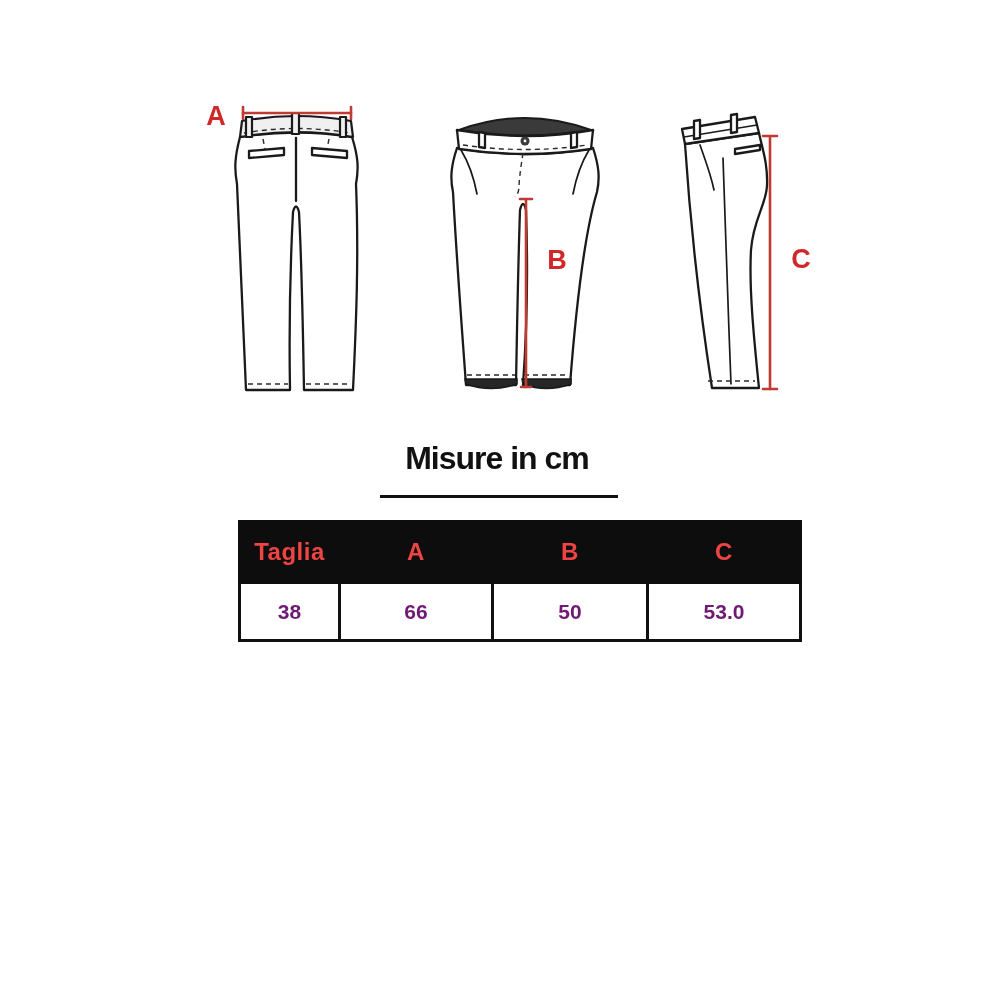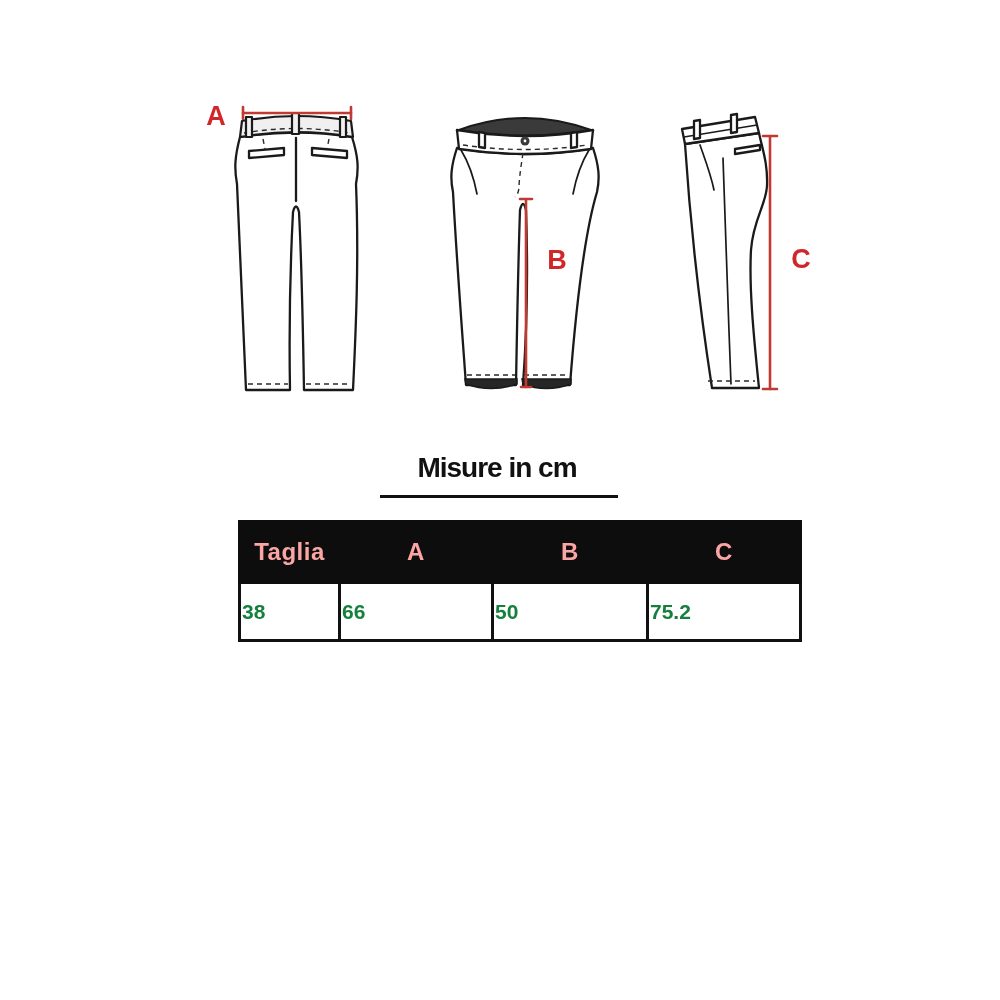--- a/index.html
+++ b/index.html
@@ -1,32 +1,32 @@
 <!DOCTYPE html>
 <html><head>
 <meta charset="utf-8">
 <style>
   html,body{margin:0;padding:0;background:#fff;}
   .page{position:relative;width:1000px;height:1000px;background:#fff;overflow:hidden;
         font-family:"Liberation Sans",sans-serif;}
   .illustration{position:absolute;left:0;top:0;width:1000px;height:430px;}
 
   .title-wrap{position:absolute;left:0;top:436px;width:994px;text-align:center;}
-  .title-wrap h1{margin:16px;font-size:28px;font-weight:800;letter-spacing:-1px;color:#111;
+  .title-wrap h1{margin:4px;font-size:32px;font-weight:800;letter-spacing:-1px;color:#111;
                  font-family:"Liberation Sans",sans-serif;}
   .title-underline{position:absolute;left:380px;top:495px;width:238px;height:3px;background:#111;}
 
   table.size-table{position:absolute;left:238px;top:520px;border-collapse:collapse;
                    table-layout:fixed;}
-  table.size-table th{background:#0d0d0d;color:#fca5a5;height:56px;font-size:24px;font-weight:700;
+  table.size-table th{background:#0d0d0d;color:#ef4444;height:56px;font-size:24px;font-weight:700;
                       border:3px solid #0d0d0d;text-align:center;vertical-align:middle;
                       letter-spacing:0.5px;}
   table.size-table{border:3px solid #111;}
-  table.size-table td{background:#fff;color:#15803d;height:53px;font-size:21px;font-weight:700;
-                      border:3px solid #111;vertical-align:middle;}
+  table.size-table td{background:#fff;color:#701a75;height:53px;font-size:21px;font-weight:700;
+                      border:3px solid #111;text-align:center;vertical-align:middle;}
   .c0{width:100px}.c1{width:153px}.c2{width:155px}.c3{width:153px}
 
   
   .ln{fill:none;stroke:#1a1a1a;stroke-width:2.3;stroke-linecap:round;stroke-linejoin:round;}
   .fillw{fill:#ffffff;stroke:#1a1a1a;stroke-width:2.3;stroke-linejoin:round;}
   .fillg{fill:#f0f0f0;stroke:#1a1a1a;stroke-width:2.2;stroke-linejoin:round;}
   .dark{fill:#3a3a3a;stroke:#1a1a1a;stroke-width:2;}
   .hemdark{fill:#262626;stroke:#1a1a1a;stroke-width:1.5;}
   .dash{fill:none;stroke:#2a2a2a;stroke-width:1.4;stroke-dasharray:5 4;}
   .thin{fill:none;stroke:#1a1a1a;stroke-width:1.7;stroke-linecap:round;}
@@ -129,18 +129,18 @@
         <th>A</th>
         <th>B</th>
         <th>C</th>
       </tr>
     </thead>
     <tbody>
       <tr>
         <td>38</td>
         <td>66</td>
         <td>50</td>
-        <td>75.2</td>
+        <td>53.0</td>
       </tr>
     </tbody>
   </table>
 
 </div>
 
 </body></html>

